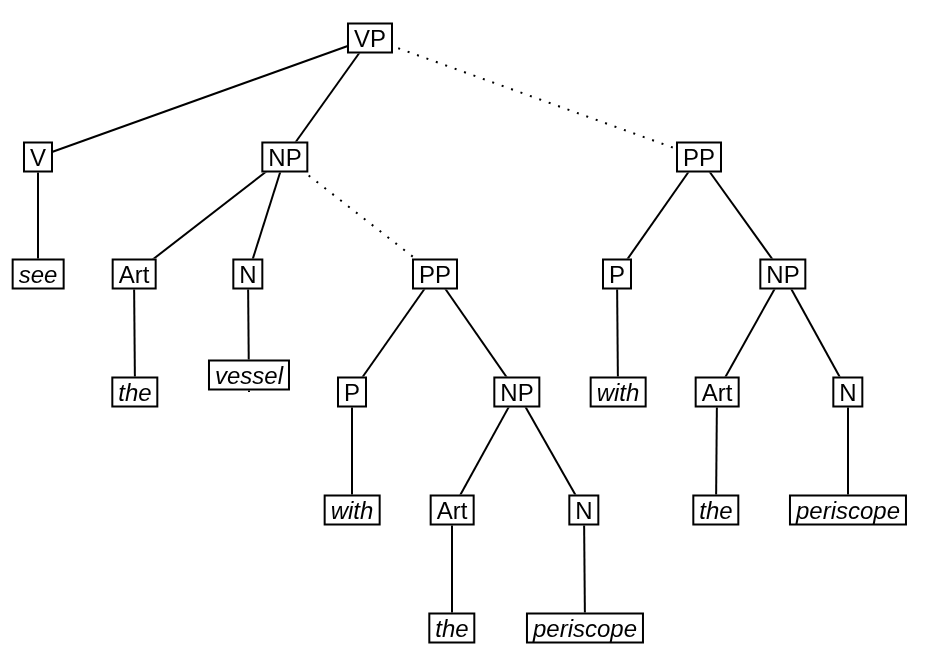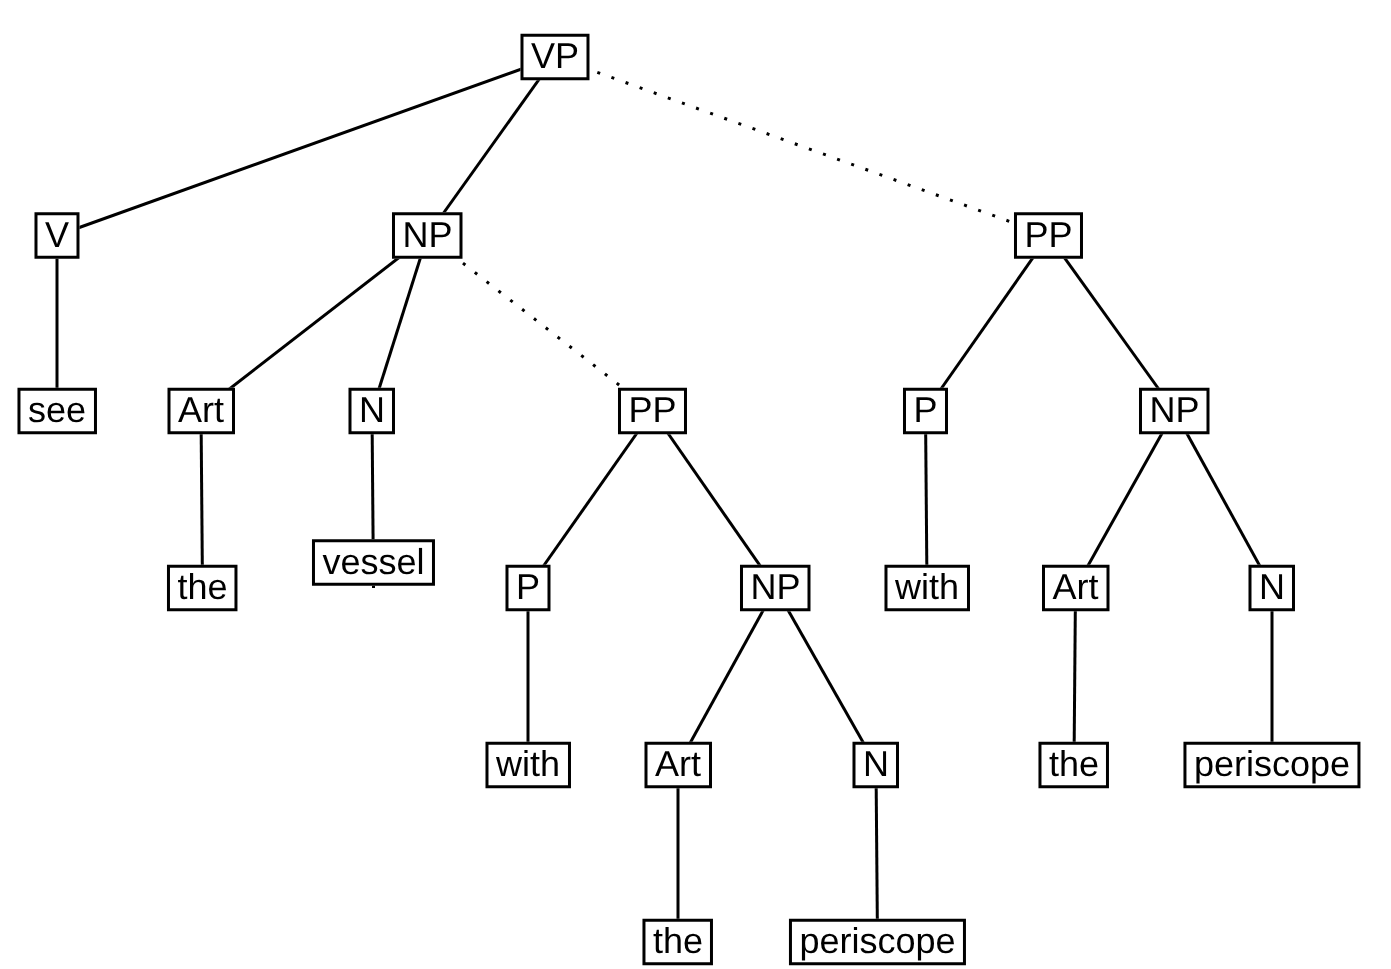--- a/index.html
+++ b/index.html
@@ -29,21 +29,21 @@
     background: #ffffff;
     border: 2px solid #000000;
     padding: 0 5px;
     font-size: 24px;
     line-height: 27px;
     color: #000000;
     white-space: nowrap;
     text-align: center;
     box-sizing: border-box;
   }
-  .node.leaf { }
+  .node.leaf { font-style: italic; }
 </style>
 </head>
 <body>
 
 <div class="stage">
   <svg class="edges-layer" width="927" height="646">
       <line x1="370" y1="27" x2="38" y2="146" stroke="#000000" stroke-width="2"></line>
       <line x1="370" y1="27" x2="285" y2="146" stroke="#000000" stroke-width="2"></line>
       <line x1="370" y1="27" x2="699" y2="146" stroke="#000000" stroke-width="2" stroke-dasharray="2 8"></line>
       <line x1="38" y1="146" x2="38" y2="263" stroke="#000000" stroke-width="2"></line>

